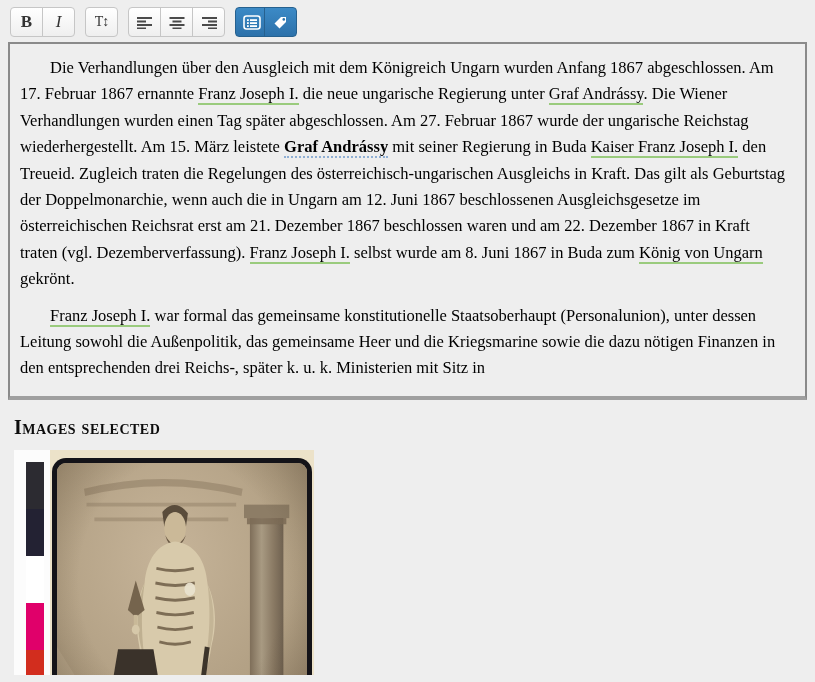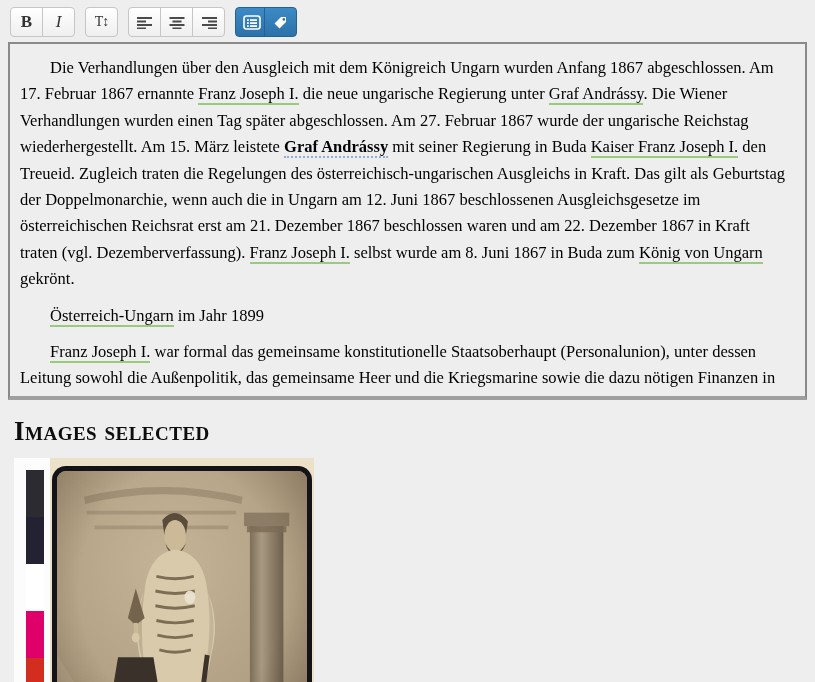--- a/index.html
+++ b/index.html
@@ -44,21 +44,21 @@
     font-size:16.5px; line-height:1.6;
   }
   .editor p  { margin:10px 0; text-indent:30px; }
   .editor h2 { margin:17px 0 6px 0; font-size:21px; font-weight:bold; text-indent:0; }
   .seg-plain { }
   .seg-green { border-bottom:2px solid #9acb7d; padding-bottom:0px; cursor:pointer; }
   .seg-bold-dotted { font-weight:bold; border-bottom:2px dotted #8fafd4; cursor:pointer; }
 
   
   .images-title {
-    font-variant:small-caps; font-weight:bold; font-size:27px;
+    font-variant:small-caps; font-weight:bold; font-size:20px;
     margin:16px 0 11px 14px; letter-spacing:0.5px; color:#0d0d0d;
   }
   .photo-block {
     position:relative; margin-left:14px; width:300px; height:225px;
     background:#fcfcfc; overflow:hidden; cursor:pointer;
   }
   .color-strip { position:absolute; left:12px; top:12px; width:18px; }
   .color-strip div { width:100%; height:47px; }
   .card  { position:absolute; left:36px; top:0; width:264px; height:300px; background:#ece2c9; }
   .mount { position:absolute; left:2px; right:2px; top:8px; bottom:-12px;
@@ -133,21 +133,20 @@
           <path d="M2.5 9.5 L9 3 L14 3 L14 8 L7.5 14.5 Z" fill="#ffffff"></path>
           <circle cx="11.8" cy="5.4" r="1.3" fill="#2c71aa"></circle>
         </svg>
       </span>
     </div>
   </div>
 </div>
 
 <div class="editor" id="editor-content">
     <p><span class="seg-plain">Die Verhandlungen über den Ausgleich mit dem Königreich Ungarn wurden Anfang 1867 abgeschlossen. Am 17. Februar 1867 ernannte </span><span class="seg-green">Franz Joseph I.</span><span class="seg-plain"> die neue ungarische Regierung unter </span><span class="seg-green">Graf Andrássy</span><span class="seg-plain">. Die Wiener Verhandlungen wurden einen Tag später abgeschlossen. Am 27. Februar 1867 wurde der ungarische Reichstag wiederhergestellt. Am 15. März leistete </span><span class="seg-bold-dotted">Graf Andrássy</span><span class="seg-plain"> mit seiner Regierung in Buda </span><span class="seg-green">Kaiser Franz Joseph I.</span><span class="seg-plain"> den Treueid. Zugleich traten die Regelungen des österreichisch-ungarischen Ausgleichs in Kraft. Das gilt als Geburtstag der Doppelmonarchie, wenn auch die in Ungarn am 12. Juni 1867 beschlossenen Ausgleichsgesetze im österreichischen Reichsrat erst am 21. Dezember 1867 beschlossen waren und am 22. Dezember 1867 in Kraft traten (vgl. Dezemberverfassung). </span><span class="seg-green">Franz Joseph I.</span><span class="seg-plain"> selbst wurde am 8. Juni 1867 in Buda zum </span><span class="seg-green">König von Ungarn</span><span class="seg-plain"> gekrönt.</span></p>
-    <p><span class="seg-green">Österreich-Ungarn</span><span class="seg-plain"> im Jahr 1899</span></p>
     <p><span class="seg-green">Franz Joseph I.</span><span class="seg-plain"> war formal das gemeinsame konstitutionelle Staatsoberhaupt (Personalunion), unter dessen Leitung sowohl die Außenpolitik, das gemeinsame Heer und die Kriegsmarine sowie die dazu nötigen Finanzen in den entsprechenden drei Reichs-, später k. u. k. Ministerien mit Sitz in </span></p>
   </div>
 
 <div class="images-title">Images selected</div>
 
 <div class="photo-block" title="Sepia cabinet-card portrait of a man in hussar uniform beside a column, with a colour calibration strip at the left edge">
   <div class="color-strip" id="color-strip">
       <div style="background: rgb(44, 43, 49);"></div>
       <div style="background: rgb(35, 34, 51);"></div>
       <div style="background: rgb(255, 255, 255);"></div>

